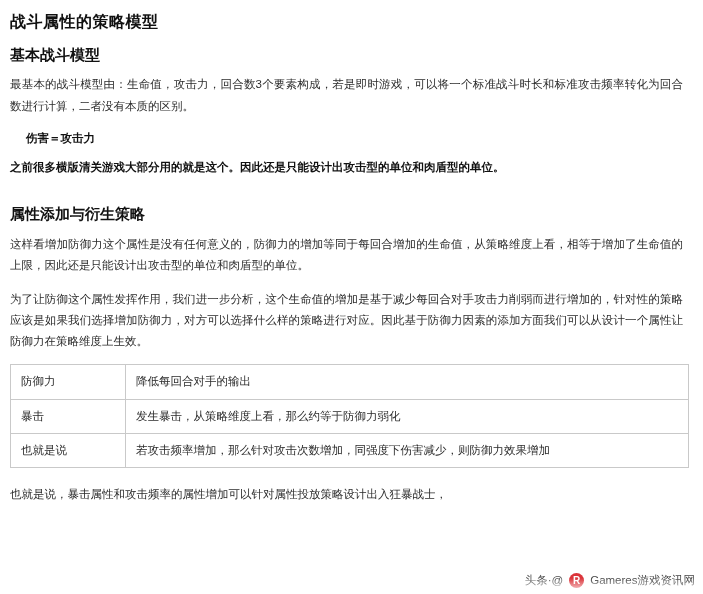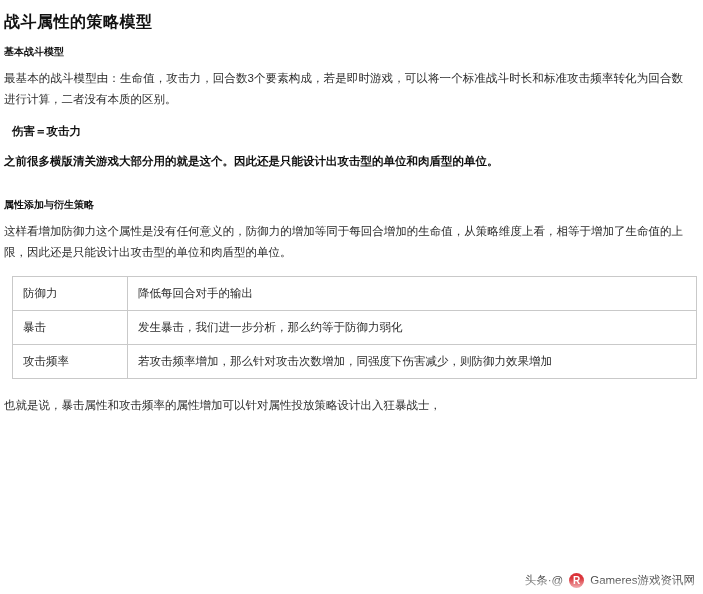--- a/index.html
+++ b/index.html
@@ -13,32 +13,32 @@
     font-family: "Liberation Sans", "DejaVu Sans", sans-serif;
     color: #222222;
     overflow: hidden;
     position: relative;
   }
   .page {
     position: relative;
     width: 703px;
     height: 594px;
     box-sizing: border-box;
-    padding: 10px 14px 0 4px;
+    padding: 10px 14px 0 10px;
   }
   .h1 {
     font-size: 16px;
     font-weight: bold;
     color: #111111;
     letter-spacing: 0.5px;
     margin: 2px 0 12px 0;
     line-height: 1.3;
   }
   .h2 {
-    font-size: 10px;
+    font-size: 15px;
     font-weight: bold;
     color: #111111;
     margin: 4px 0 10px 0;
     line-height: 1.3;
   }
   .h2.spaced {
     margin-top: 26px;
   }
   .p {
     font-size: 11.5px;
@@ -51,31 +51,31 @@
     margin-bottom: 10px;
   }
   .p.bold {
     font-weight: bold;
     color: #111111;
   }
   .formula {
     font-size: 11.5px;
     font-weight: bold;
     color: #111111;
-    margin: 0 0 10px 8px;
+    margin: 0 0 10px 16px;
     line-height: 1.6;
   }
   .formula.normal {
     font-weight: normal;
     color: #2b2b2b;
   }
   table.attr-table {
     width: 100%;
     border-collapse: collapse;
-    margin: 6px 0 10px 8px;
+    margin: 6px 0 10px 0;
     table-layout: fixed;
   }
   table.attr-table td {
     border: 1px solid #c9c9c9;
     font-size: 11.5px;
     color: #2b2b2b;
     padding: 8px 10px;
     line-height: 1.5;
     vertical-align: middle;
   }
@@ -143,33 +143,34 @@
   <p class="formula">伤害＝攻击力</p>
 
   <p class="p bold">之前很多横版清关游戏大部分用的就是这个。因此还是只能设计出攻击型的单位和肉盾型的单位。</p>
 
   <h2 class="h2 spaced">属性添加与衍生策略</h2>
 
 
 
   <p class="p">这样看增加防御力这个属性是没有任何意义的，防御力的增加等同于每回合增加的生命值，从策略维度上看，相等于增加了生命值的上限，因此还是只能设计出攻击型的单位和肉盾型的单位。</p>
 
+  <p class="p">为了让防御这个属性发挥作用，我们进一步分析，这个生命值的增加是基于减少每回合对手攻击力削弱而进行增加的，针对性的策略应该是如果我们选择增加防御力，对方可以选择什么样的策略进行对应。因此基于防御力因素的添加方面我们可以从设计一个属性让防御力在策略维度上生效。</p>
 
   <table class="attr-table">
     <tbody>
       <tr>
         <td class="col-name">防御力</td>
         <td>降低每回合对手的输出</td>
       </tr>
       <tr>
         <td class="col-name">暴击</td>
-        <td>发生暴击，我们进一步分析，那么约等于防御力弱化</td>
+        <td>发生暴击，从策略维度上看，那么约等于防御力弱化</td>
       </tr>
       <tr>
-        <td class="col-name">攻击频率</td>
+        <td class="col-name">也就是说</td>
         <td>若攻击频率增加，那么针对攻击次数增加，同强度下伤害减少，则防御力效果增加</td>
       </tr>
     </tbody>
   </table>
 
   <p class="footer-note">也就是说，暴击属性和攻击频率的属性增加可以针对属性投放策略设计出入狂暴战士，</p>
 
   <div class="watermark">
     <span class="wm-left">头条·@</span>
     <span class="wm-logo">R</span>

